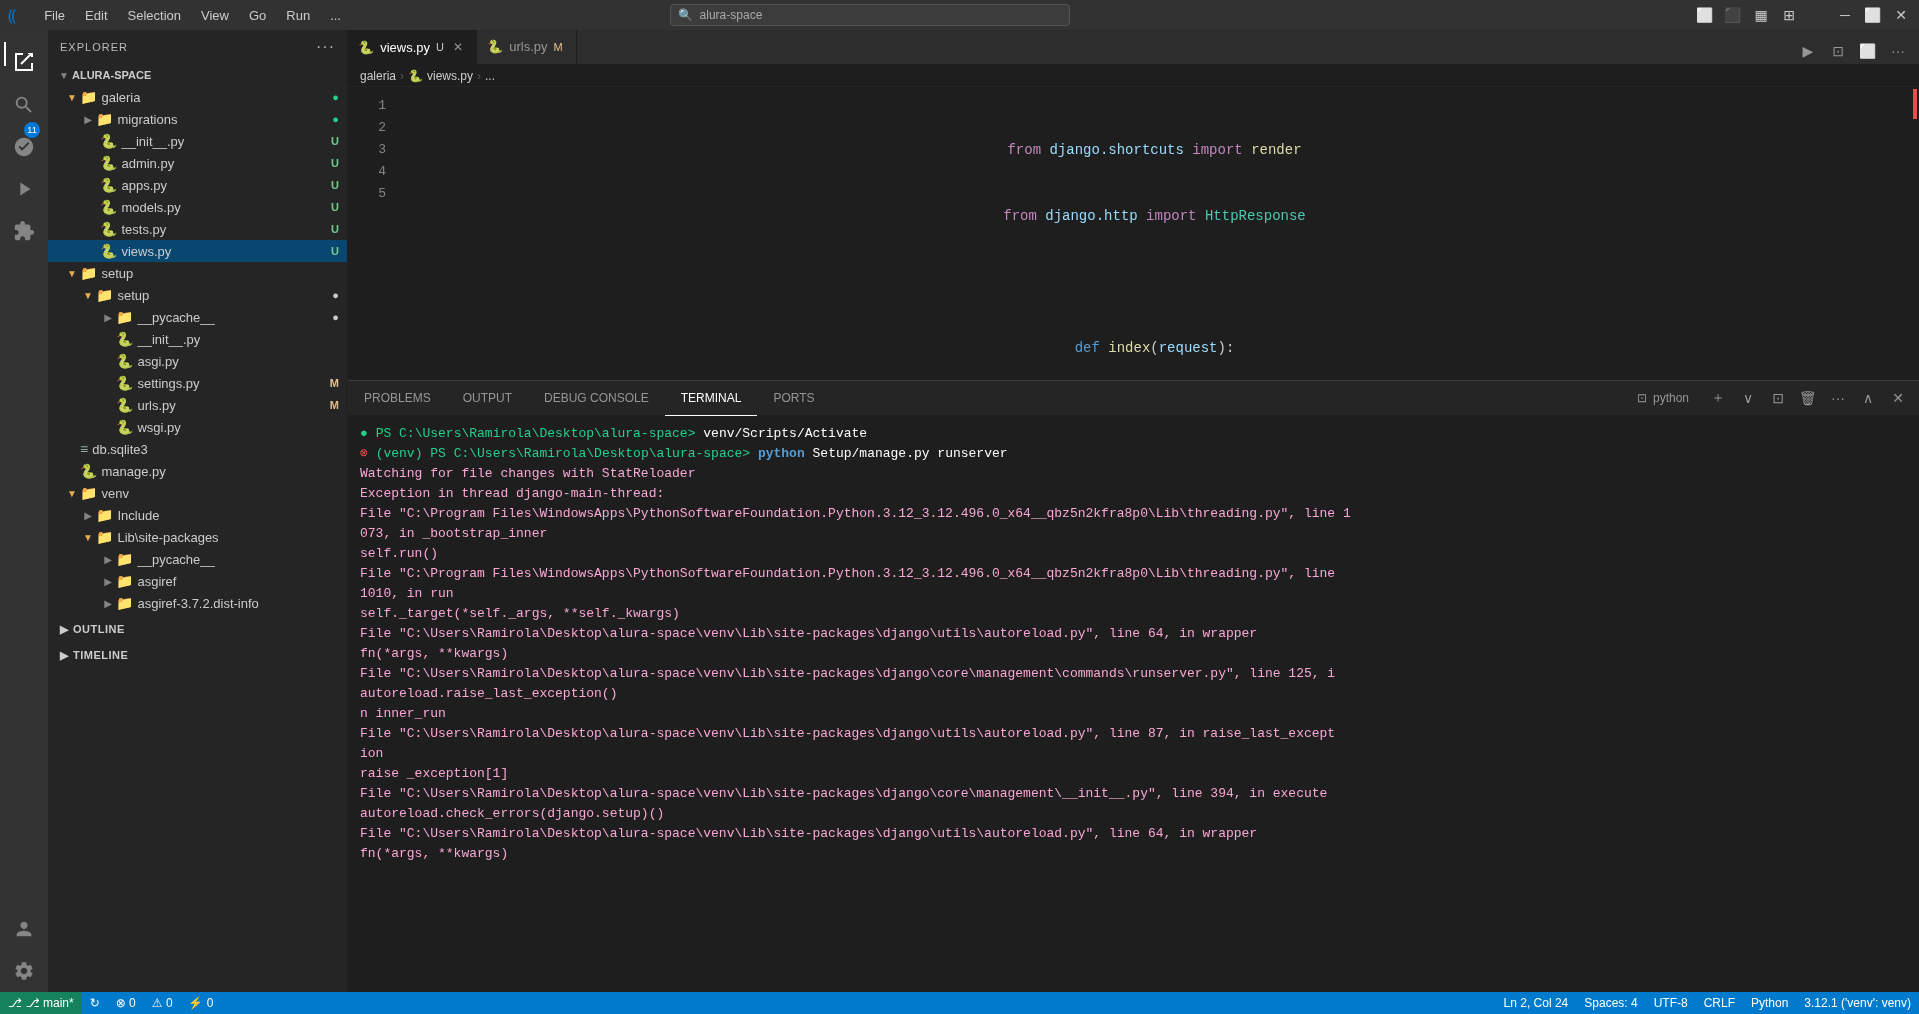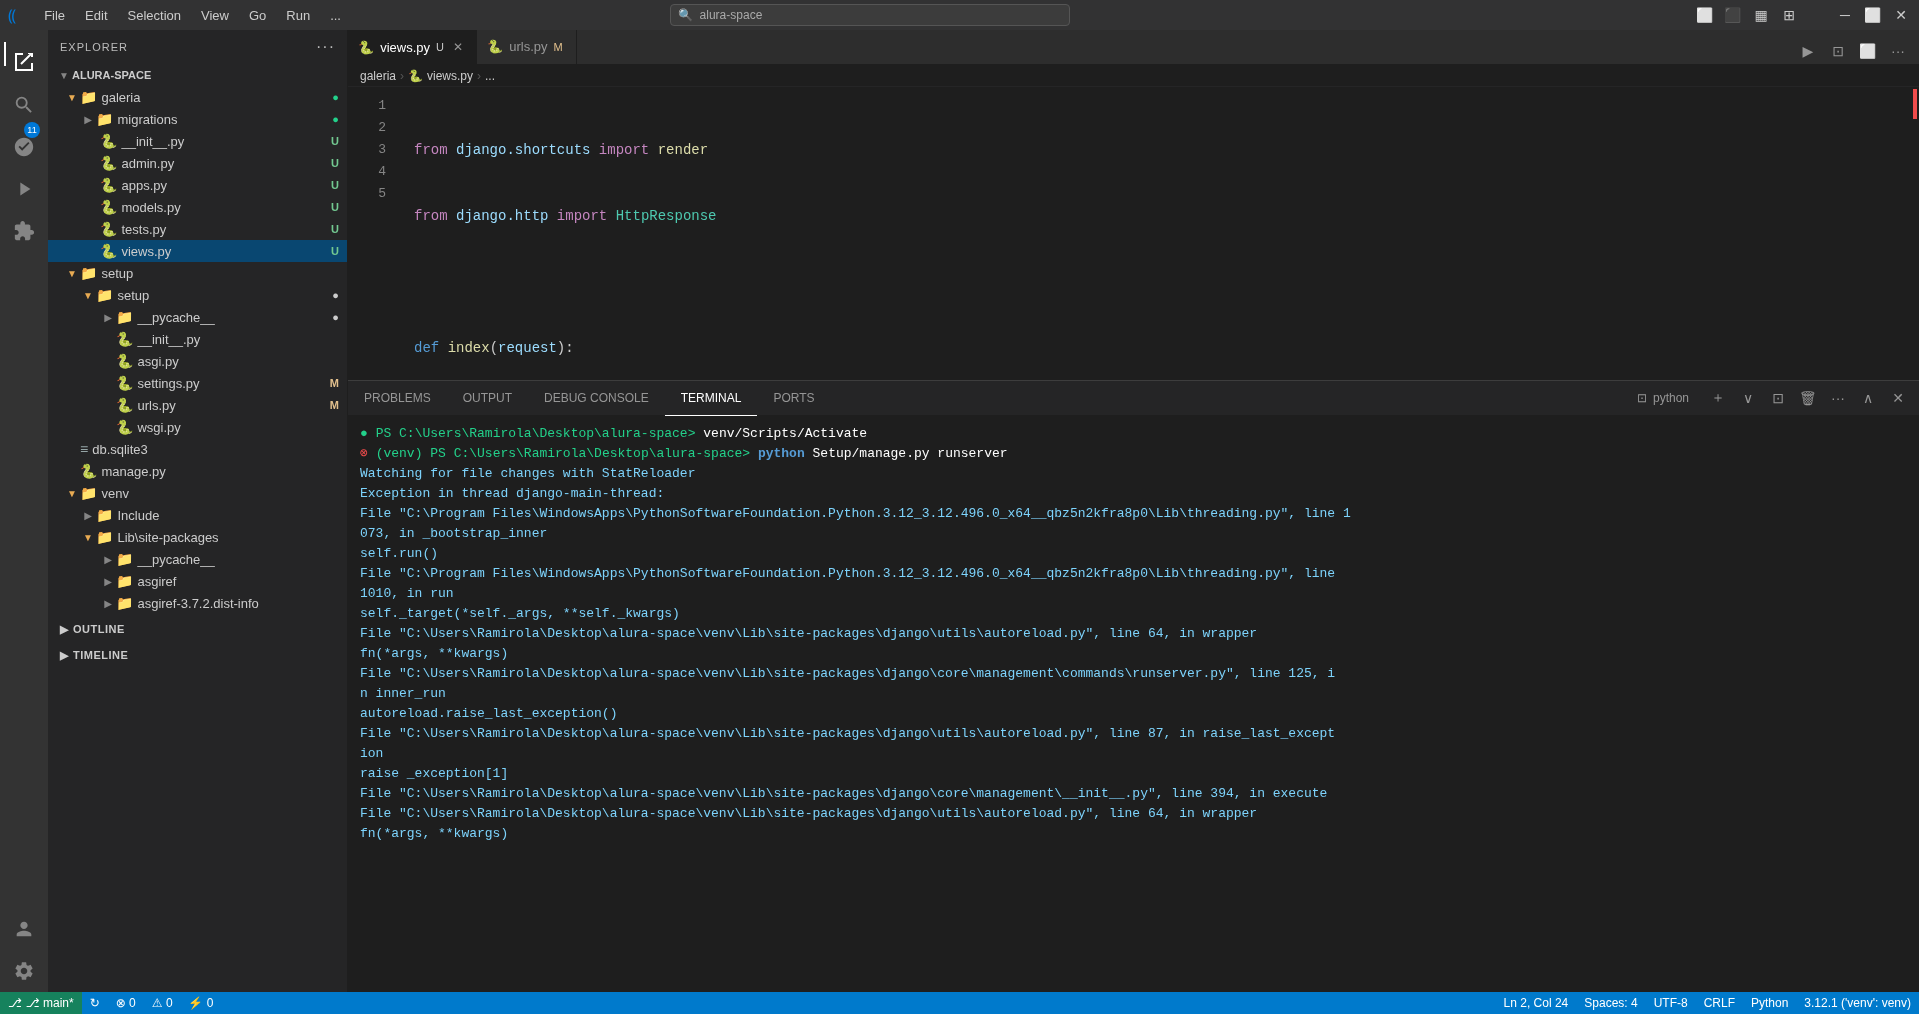--- a/index.html
+++ b/index.html
@@ -293,21 +293,21 @@
       user-select: none;
       font-size: 13px;
     }
     .line-numbers div { height: 22px; line-height: 22px; }
     .code-content {
       flex: 1;
       padding: 8px 16px;
       overflow: auto;
       white-space: pre;
     }
-    .code-line { height: 22px; line-height: 22px; }
+    .code-line { height: 22px; line-height: 22px; text-align: center; }
 
     
     .kw { color: #c586c0; }
     .fn { color: #dcdcaa; }
     .kw2 { color: #569cd6; }
     .imp { color: #c586c0; }
     .mod { color: #9cdcfe; }
     .str { color: #ce9178; }
     .cls { color: #4ec9b0; }
     .param { color: #9cdcfe; }
@@ -370,21 +370,21 @@
       font-size: 13px;
       line-height: 20px;
       background: #1e1e1e;
     }
     .terminal-content::-webkit-scrollbar { width: 6px; }
     .terminal-content::-webkit-scrollbar-track { background: transparent; }
     .terminal-content::-webkit-scrollbar-thumb { background: #424242; }
     .t-path { color: #23d18b; }
     .t-cmd { color: #ffffff; }
     .t-highlight { color: #569cd6; font-weight: bold; }
-    .t-normal { color: #7dd3fc; }
+    .t-normal { color: #f9a8d4; }
     .t-red-dot { color: #f14c4c; }
     .t-green-dot { color: #23d18b; }
 
     
     .status-bar {
       height: 22px;
       background: #007acc;
       display: flex;
       align-items: center;
       flex-shrink: 0;
@@ -793,26 +793,27 @@
           <div><span class="t-normal">Exception in thread django-main-thread:</span></div>
           <div><span class="t-normal">  File "C:\Program Files\WindowsApps\PythonSoftwareFoundation.Python.3.12_3.12.496.0_x64__qbz5n2kfra8p0\Lib\threading.py", line 1</span></div>
           <div><span class="t-normal">073, in _bootstrap_inner</span></div>
           <div><span class="t-normal">    self.run()</span></div>
           <div><span class="t-normal">  File "C:\Program Files\WindowsApps\PythonSoftwareFoundation.Python.3.12_3.12.496.0_x64__qbz5n2kfra8p0\Lib\threading.py", line</span></div>
           <div><span class="t-normal">1010, in run</span></div>
           <div><span class="t-normal">    self._target(*self._args, **self._kwargs)</span></div>
           <div><span class="t-normal">  File "C:\Users\Ramirola\Desktop\alura-space\venv\Lib\site-packages\django\utils\autoreload.py", line 64, in wrapper</span></div>
           <div><span class="t-normal">    fn(*args, **kwargs)</span></div>
           <div><span class="t-normal">  File "C:\Users\Ramirola\Desktop\alura-space\venv\Lib\site-packages\django\core\management\commands\runserver.py", line 125, i</span></div>
+          <div><span class="t-normal">    autoreload.raise_last_exception()</span></div>
           <div><span class="t-normal">n inner_run</span></div>
-          <div><span class="t-normal">    autoreload.raise_last_exception()</span></div>
           <div><span class="t-normal">  File "C:\Users\Ramirola\Desktop\alura-space\venv\Lib\site-packages\django\utils\autoreload.py", line 87, in raise_last_except</span></div>
           <div><span class="t-normal">ion</span></div>
           <div><span class="t-normal">    raise _exception[1]</span></div>
           <div><span class="t-normal">  File "C:\Users\Ramirola\Desktop\alura-space\venv\Lib\site-packages\django\core\management\__init__.py", line 394, in execute</span></div>
+          <div><span class="t-normal">    autoreload.check_errors(django.setup)()</span></div>
           <div><span class="t-normal">  File "C:\Users\Ramirola\Desktop\alura-space\venv\Lib\site-packages\django\utils\autoreload.py", line 64, in wrapper</span></div>
           <div><span class="t-normal">    fn(*args, **kwargs)</span></div>
 
         </div>
       </div>
     </div>
   </div>
 </div>
 
 <div class="status-bar">

